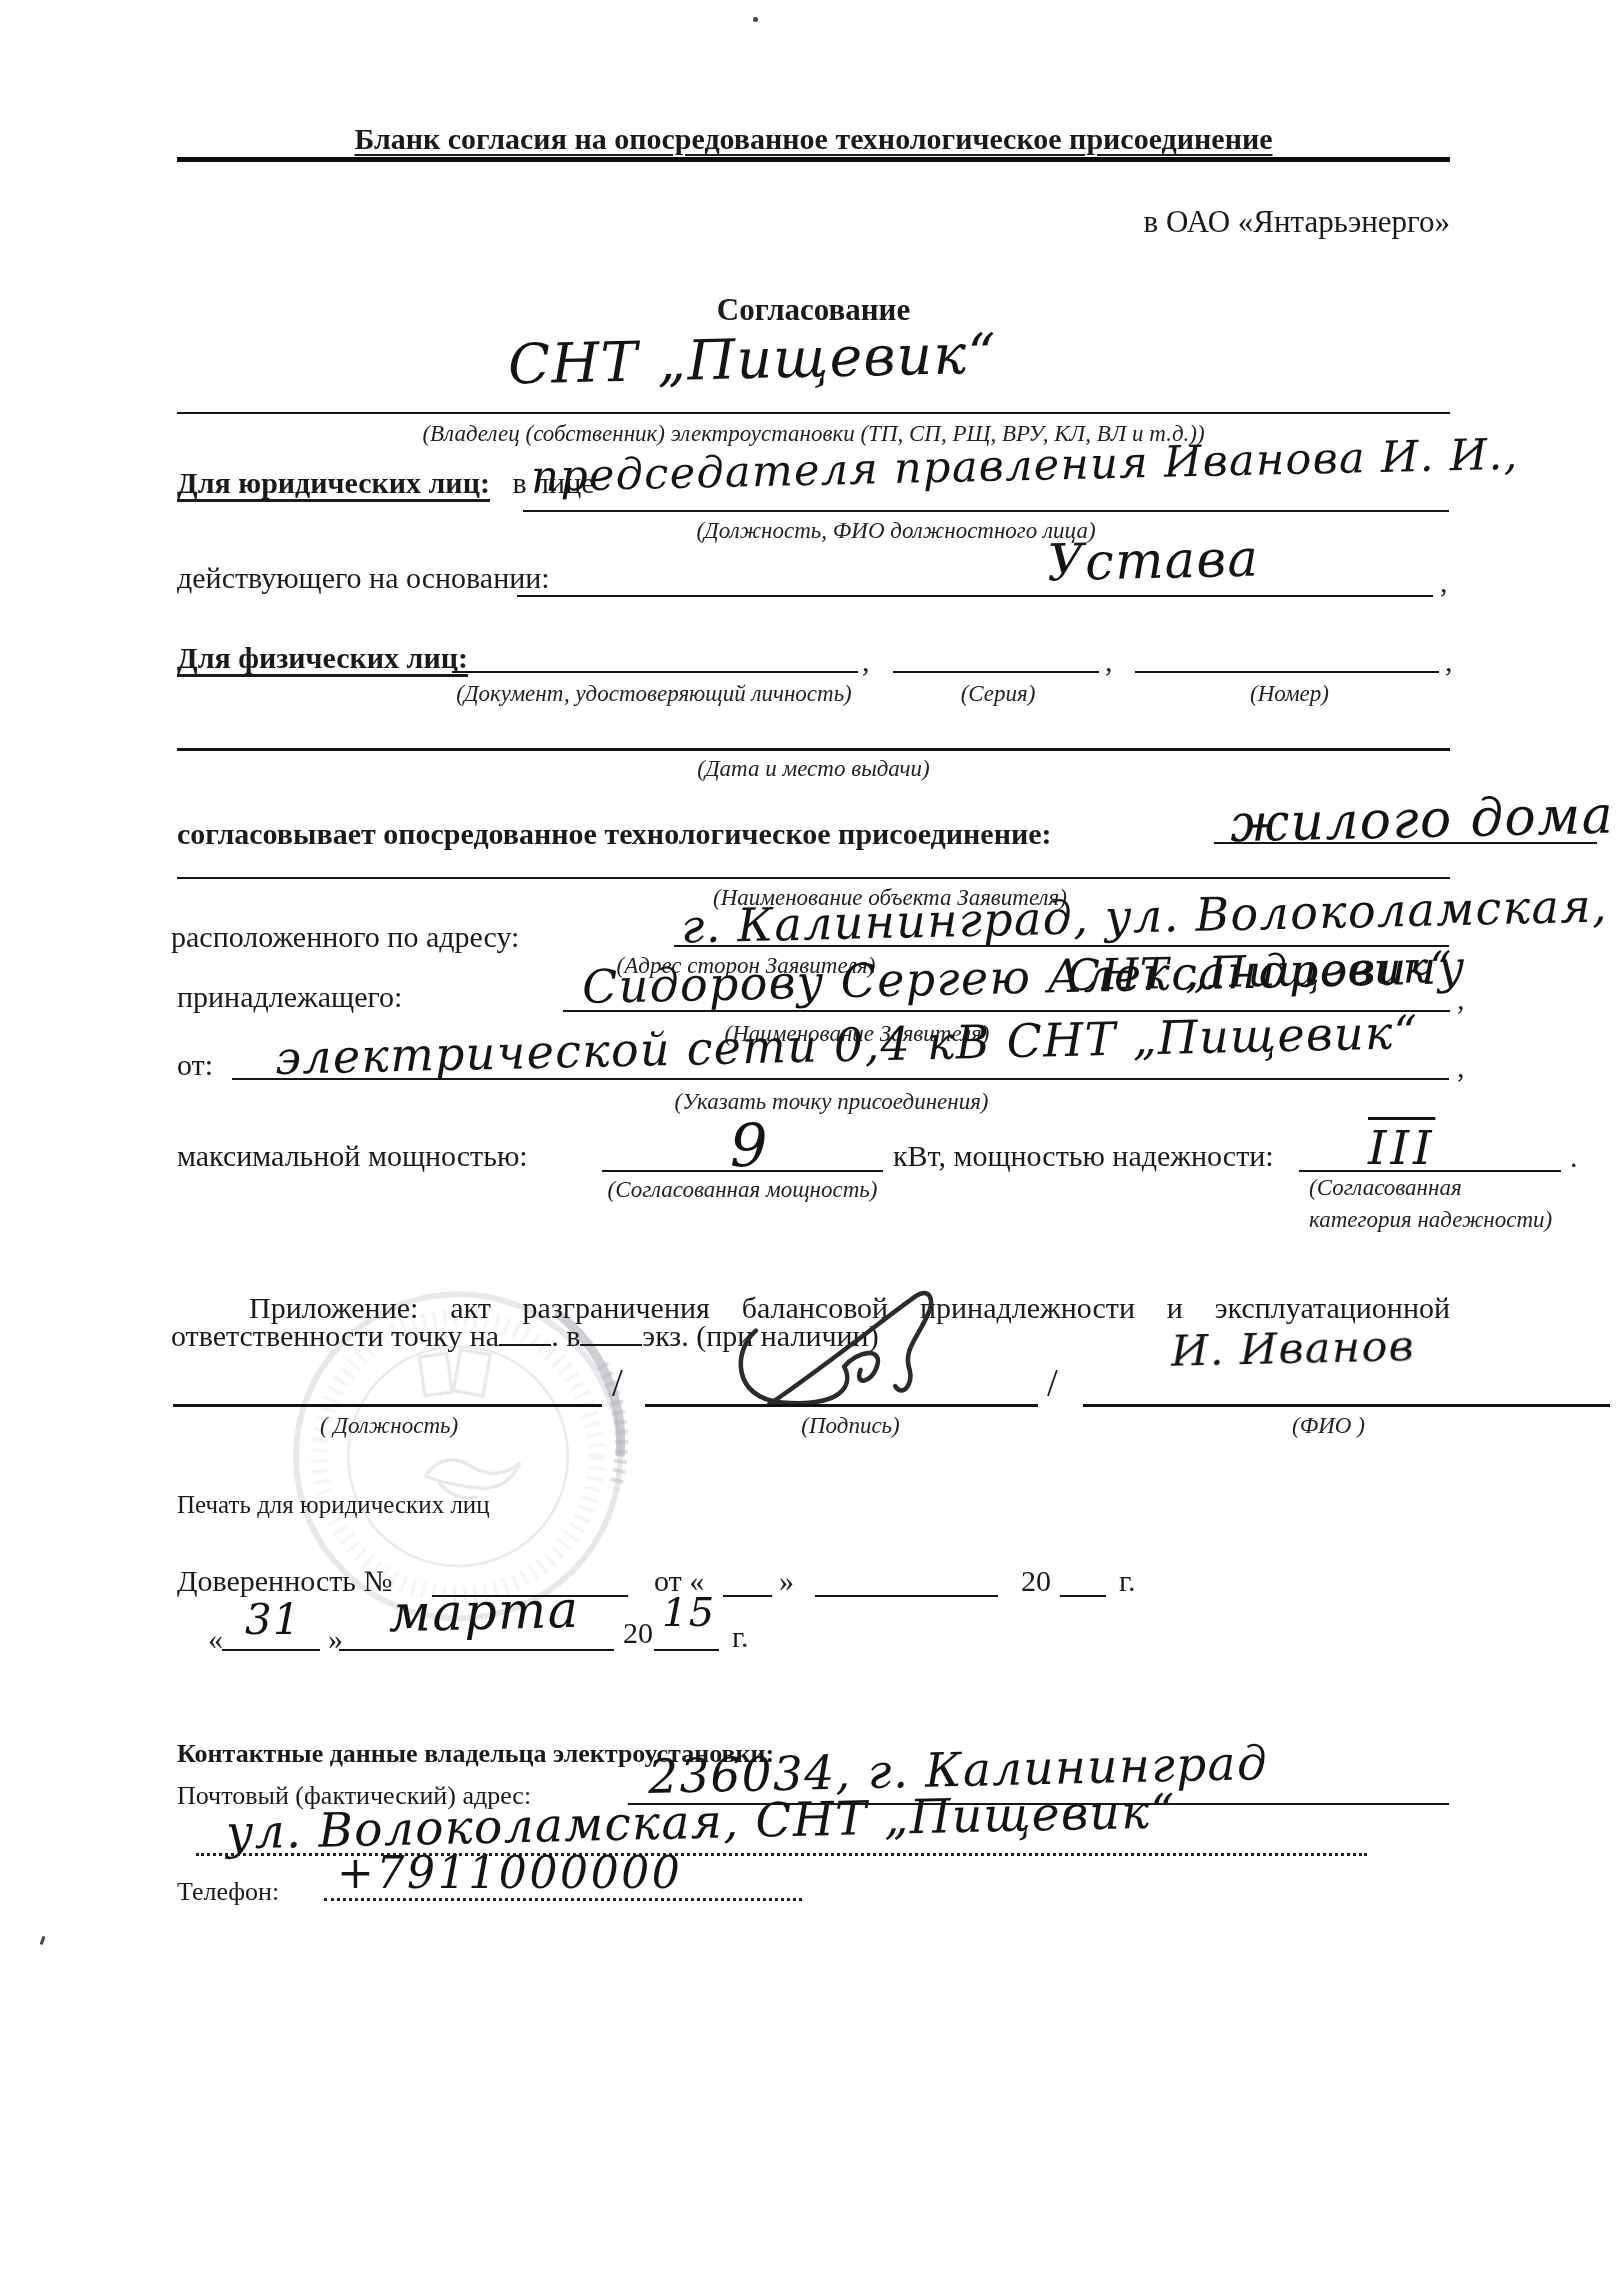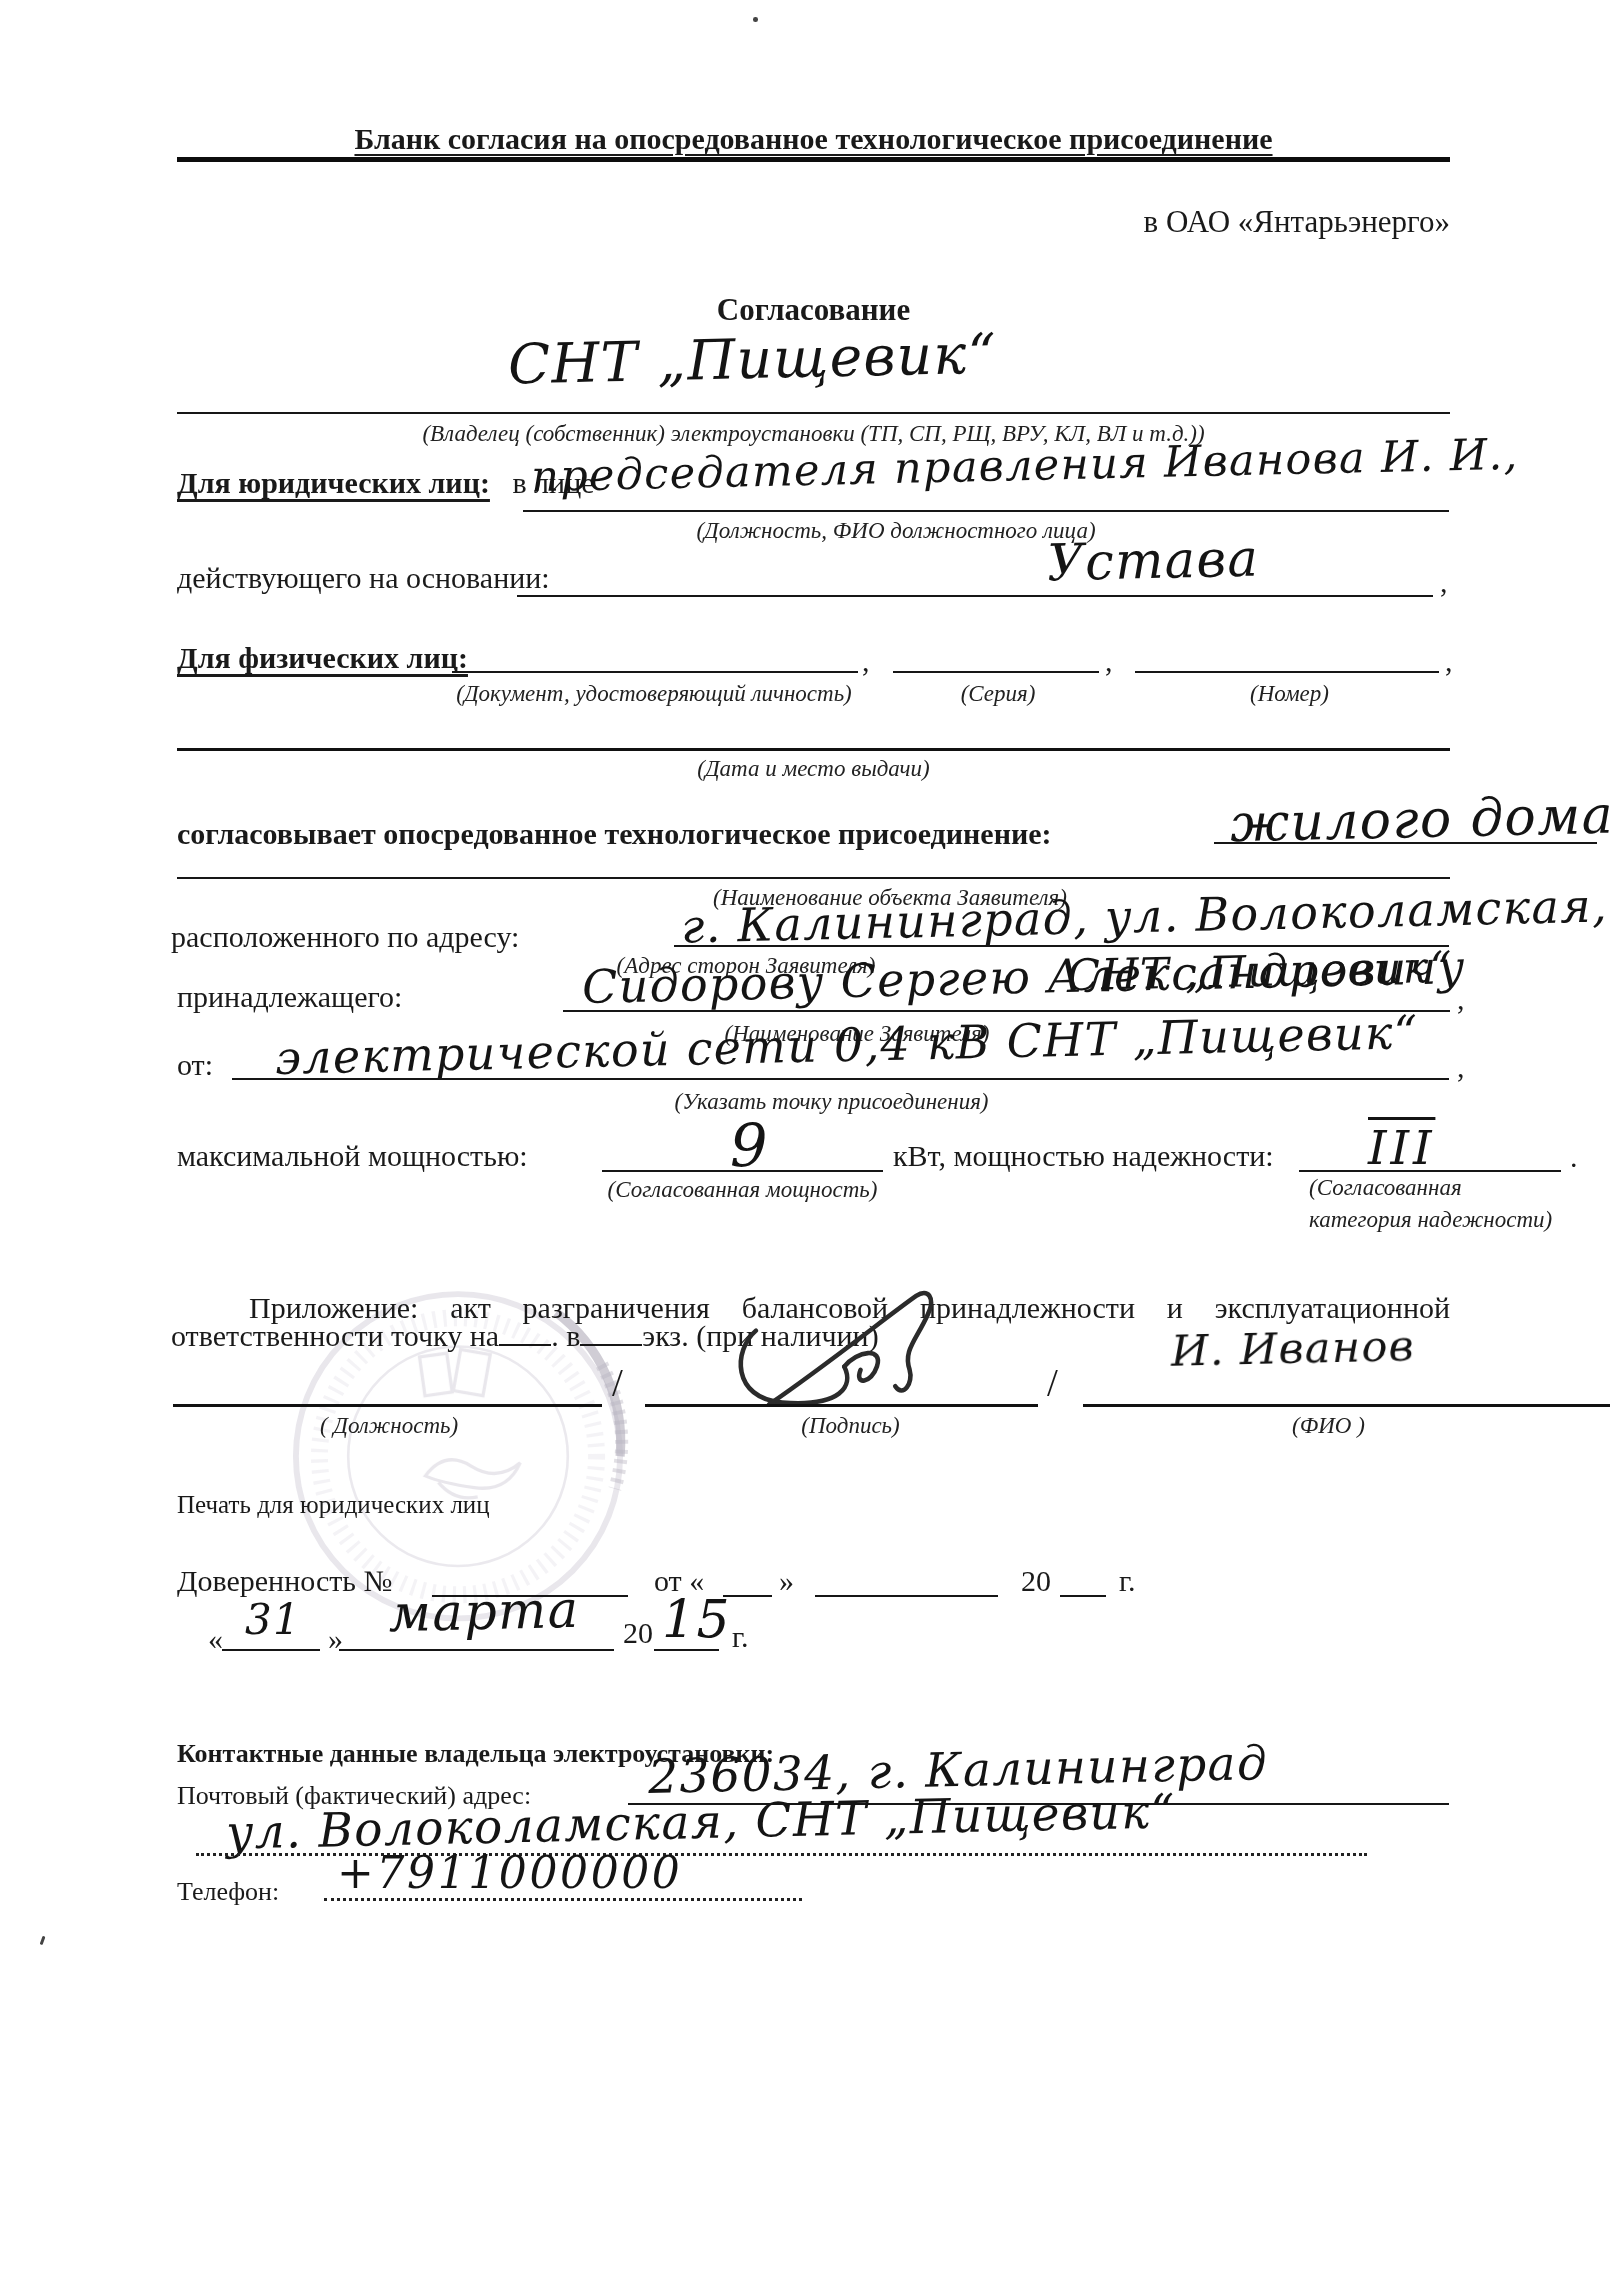--- a/index.html
+++ b/index.html
@@ -170,21 +170,21 @@
   <div class="abs rule" style="left:1060px;top:1595px;width:46px;"></div>
   <div class="abs t46" style="left:1119px;top:1564px;">г.</div>
 
   <div class="abs t46" style="left:208px;top:1622px;">«</div>
   <div class="abs hw" style="left:245px;top:1595px;font-size:42px;">31</div>
   <div class="abs rule" style="left:222px;top:1649px;width:98px;"></div>
   <div class="abs t46" style="left:328px;top:1622px;">»</div>
   <div class="abs hw rot ctr" style="left:353px;top:1582px;width:262px;font-size:51px;">марта</div>
   <div class="abs rule" style="left:339px;top:1649px;width:275px;"></div>
   <div class="abs t46" style="left:623px;top:1616px;">20</div>
-  <div class="abs hw" style="left:662px;top:1589px;font-size:52px;">15</div>
+  <div class="abs hw" style="left:662px;top:1589px;font-size:40px;">15</div>
   <div class="abs rule" style="left:654px;top:1649px;width:65px;"></div>
   <div class="abs t46" style="left:732px;top:1620px;">г.</div>
 
   <div class="abs t40 b" style="left:177px;top:1739px;">Контактные данные владельца электроустановки:</div>
   <div class="abs t40" style="left:177px;top:1781px;">Почтовый (фактический) адрес:</div>
   <div class="abs hw rot" style="left:648px;top:1742px;font-size:47px;">236034,  г. Калининград</div>
   <div class="abs rule" style="left:628px;top:1803px;width:821px;"></div>
   <div class="abs hw rot" style="left:226px;top:1794px;font-size:47px;">ул. Волоколамская,  СНТ „Пищевик“</div>
   <div class="abs dot" style="left:196px;top:1853px;width:1171px;"></div>
   <div class="abs t40" style="left:177px;top:1877px;">Телефон:</div>

